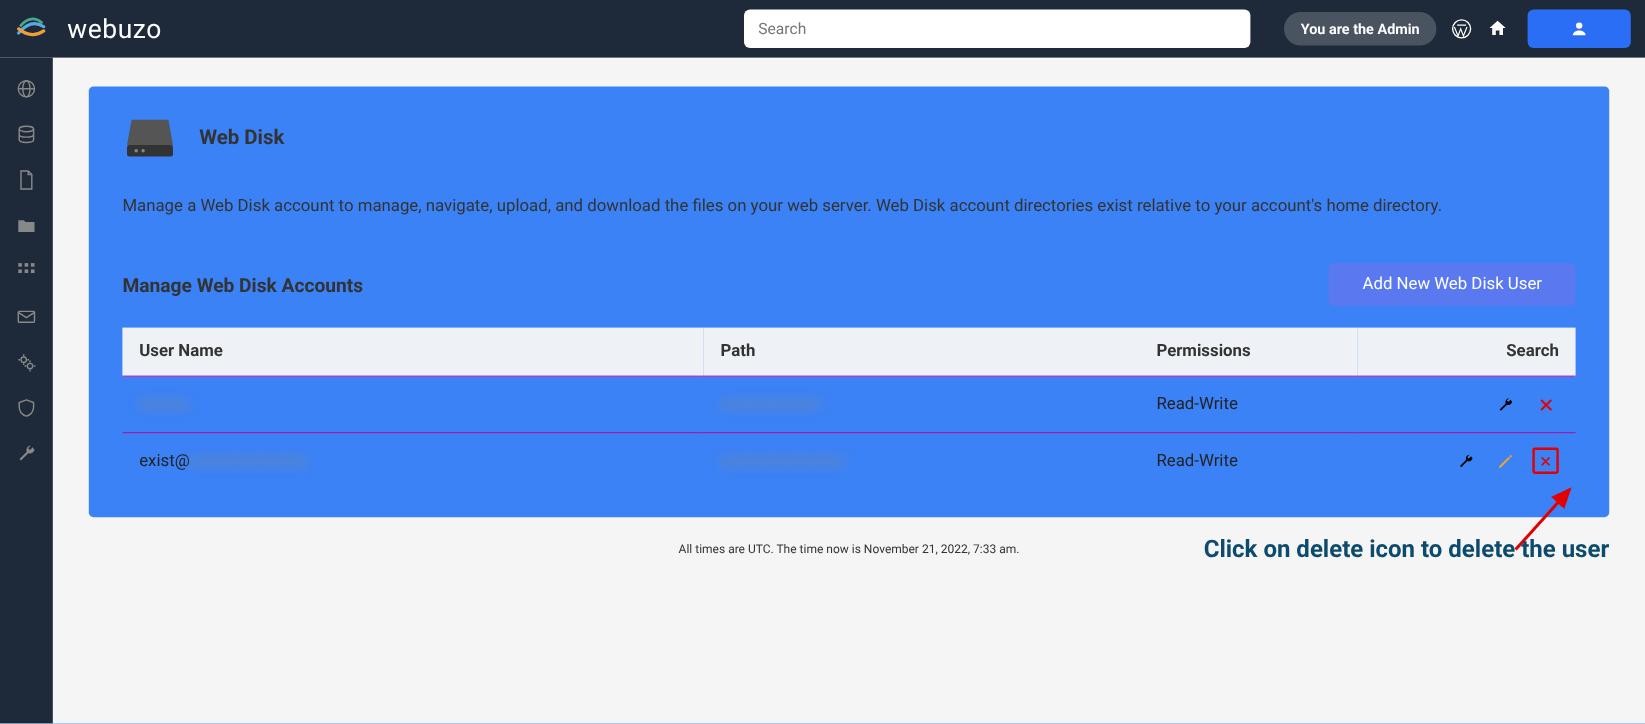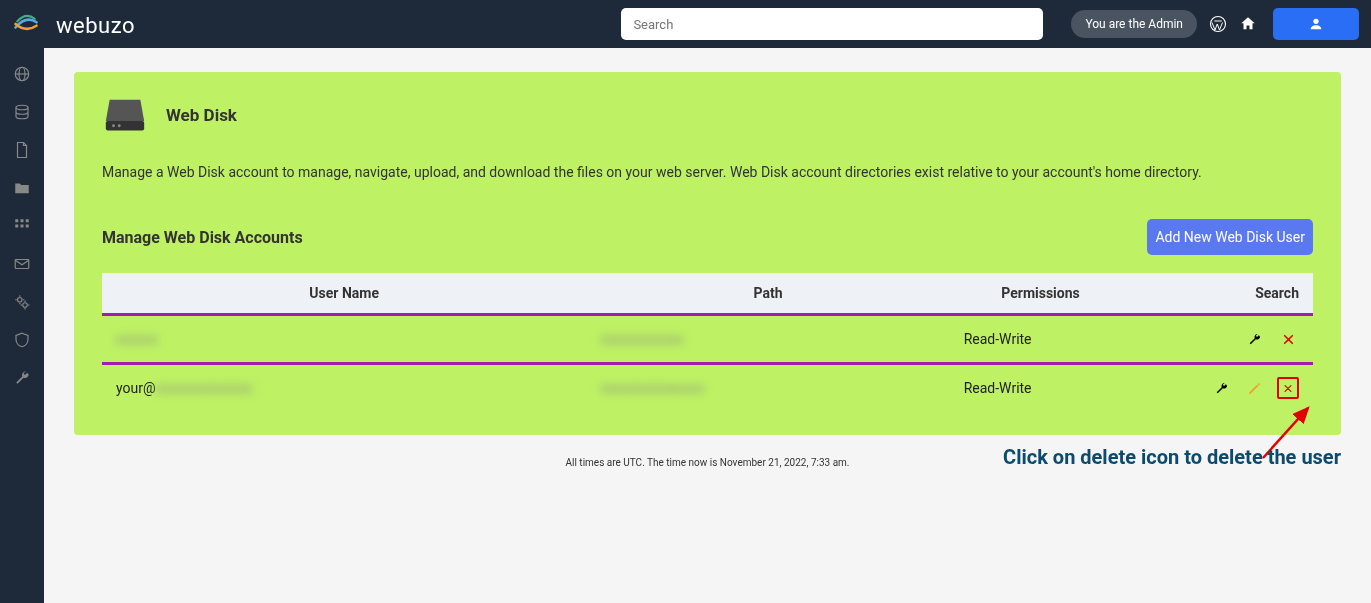--- a/index.html
+++ b/index.html
@@ -2,38 +2,38 @@
 <html><head>
 <meta charset="utf-8">
 <style>
 * { margin:0; padding:0; box-sizing:border-box; font-family:-apple-system,BlinkMacSystemFont,"Segoe UI",Roboto,sans-serif; }
 body { width:1371px; height:603px; background:#f5f5f5; overflow:hidden; position:relative; }
 .topbar { height:48px; background:#1e2a3a; display:flex; align-items:center; padding:0 12px; gap:12px; }
 .logo-wrap { display:flex; align-items:flex-end; gap:16px; }
 .logo-swirl { width:28px; height:28px; }
 .logo-text { color:#fff; font-size:22px; font-weight:400; letter-spacing:0.5px; }
 .search-box { margin-left:auto; width:422px; height:32px; border-radius:5px; border:none; padding:0 12px; font-size:13px; background:#fff; outline:none; }
-.admin-badge { background:#4a5360; color:#fff; font-size:12px; font-weight:400; padding:7px 14px; border-radius:16px; margin-left:16px; }
+.admin-badge { background:#4a5360; color:#fff; font-size:12px; font-weight:700; padding:7px 14px; border-radius:16px; margin-left:16px; }
 .top-icon { color:#fff; width:18px; height:18px; cursor:pointer; display:inline-flex; align-items:center; justify-content:center; }
 .user-btn { background:#2a6ef5; width:86px; height:32px; border-radius:5px; display:flex; align-items:center; justify-content:center; cursor:pointer; margin-left:4px; }
 .sidebar { position:absolute; left:0; top:48px; bottom:0; width:44px; background:#1e2a3a; display:flex; flex-direction:column; align-items:center; padding-top:16px; gap:18px; }
 .side-icon { color:#888; width:20px; height:20px; cursor:pointer; display:flex; align-items:center; justify-content:center; }
 .content { position:absolute; left:44px; top:48px; right:0; bottom:0; padding:24px 30px; overflow:auto; }
-.card { background:#bef264; border-radius:4px; padding:24px 28px; }
+.card { background:#3b82f6; border-radius:4px; padding:24px 28px; }
 .page-header { display:flex; align-items:center; gap:18px; margin-bottom:28px; }
 .drive-icon { width:46px; }
 .page-title { font-size:17px; font-weight:700; color:#333; }
 .desc { font-size:14px; color:#333; margin-bottom:36px; line-height:1.5; }
 .section-row { display:flex; align-items:center; justify-content:space-between; margin-bottom:18px; }
 .section-title { font-size:16px; font-weight:700; color:#333; }
-.add-btn { background:#5a78f0; color:#fff; border:none; padding:10px 8px; border-radius:5px; font-size:14px; cursor:pointer; }
+.add-btn { background:#5a78f0; color:#fff; border:none; padding:10px 28px; border-radius:5px; font-size:14px; cursor:pointer; }
 table { width:100%; border-collapse:collapse; }
-thead th { background:#eef1f5; text-align:center; padding:12px 14px; font-size:14px; font-weight:700; color:#333; }
+thead th { background:#eef1f5; text-align:left; padding:12px 14px; font-size:14px; font-weight:700; color:#333; }
 thead th.opts { text-align:right; }
-tbody td { padding:12px 14px; font-size:14px; color:#222; border-top:3px solid #a21caf; }
+tbody td { padding:12px 14px; font-size:14px; color:#222; border-top:1px solid #a21caf; }
 .blur { filter:blur(5px); color:#888; }
 .opts-cell { text-align:right; }
 .act { display:inline-flex; align-items:center; justify-content:center; width:22px; height:22px; cursor:pointer; margin-left:8px; vertical-align:middle; }
 .delete-highlight { border:2px solid #e30000; border-radius:2px; padding:2px 4px; }
 .footer { text-align:center; margin-top:22px; font-size:10px; color:#333; }
 .footer a { color:#2a6ef5; text-decoration:none; }
 .footer .line2 { margin-top:12px; }
 .annotation { position:absolute; right:30px; top:445px; color:#0c4a6e; font-size:20px; font-weight:700; display:flex; align-items:center; gap:6px; }
 .arrow-svg { position:absolute; right:48px; top:398px; width:70px; height:70px; pointer-events:none; }
 </style>
@@ -167,21 +167,21 @@
                 </svg>
               </span>
             <span class="act">
                 <svg viewBox="0 0 24 24" width="13" height="13">
                   <path d="M5 5l14 14M19 5L5 19" stroke="#e30000" stroke-width="3" stroke-linecap="round"></path>
                 </svg>
               </span>
           </td>
         </tr>
         <tr>
-          <td><span>your@</span><span class="blur">xxxxxxxxxxxxxx</span></td>
+          <td><span>exist@</span><span class="blur">xxxxxxxxxxxxxx</span></td>
           <td><span class="blur">xxxxxxxxxxxxxxx</span></td>
           <td>Read-Write</td>
           <td class="opts-cell">
             <span class="act">
                 <svg viewBox="0 0 24 24" width="15" height="15" fill="#000">
                   <path d="M21 7a5 5 0 01-6.9 4.6L6 19.7 4.3 18l8.1-8.1A5 5 0 0117 3l-3 3 2 2 3-3c.6.6 1 1.3 1 2z"></path>
                 </svg>
               </span>
             <span class="act">
                 <svg viewBox="0 0 24 24" width="15" height="15" fill="#f0a030">

